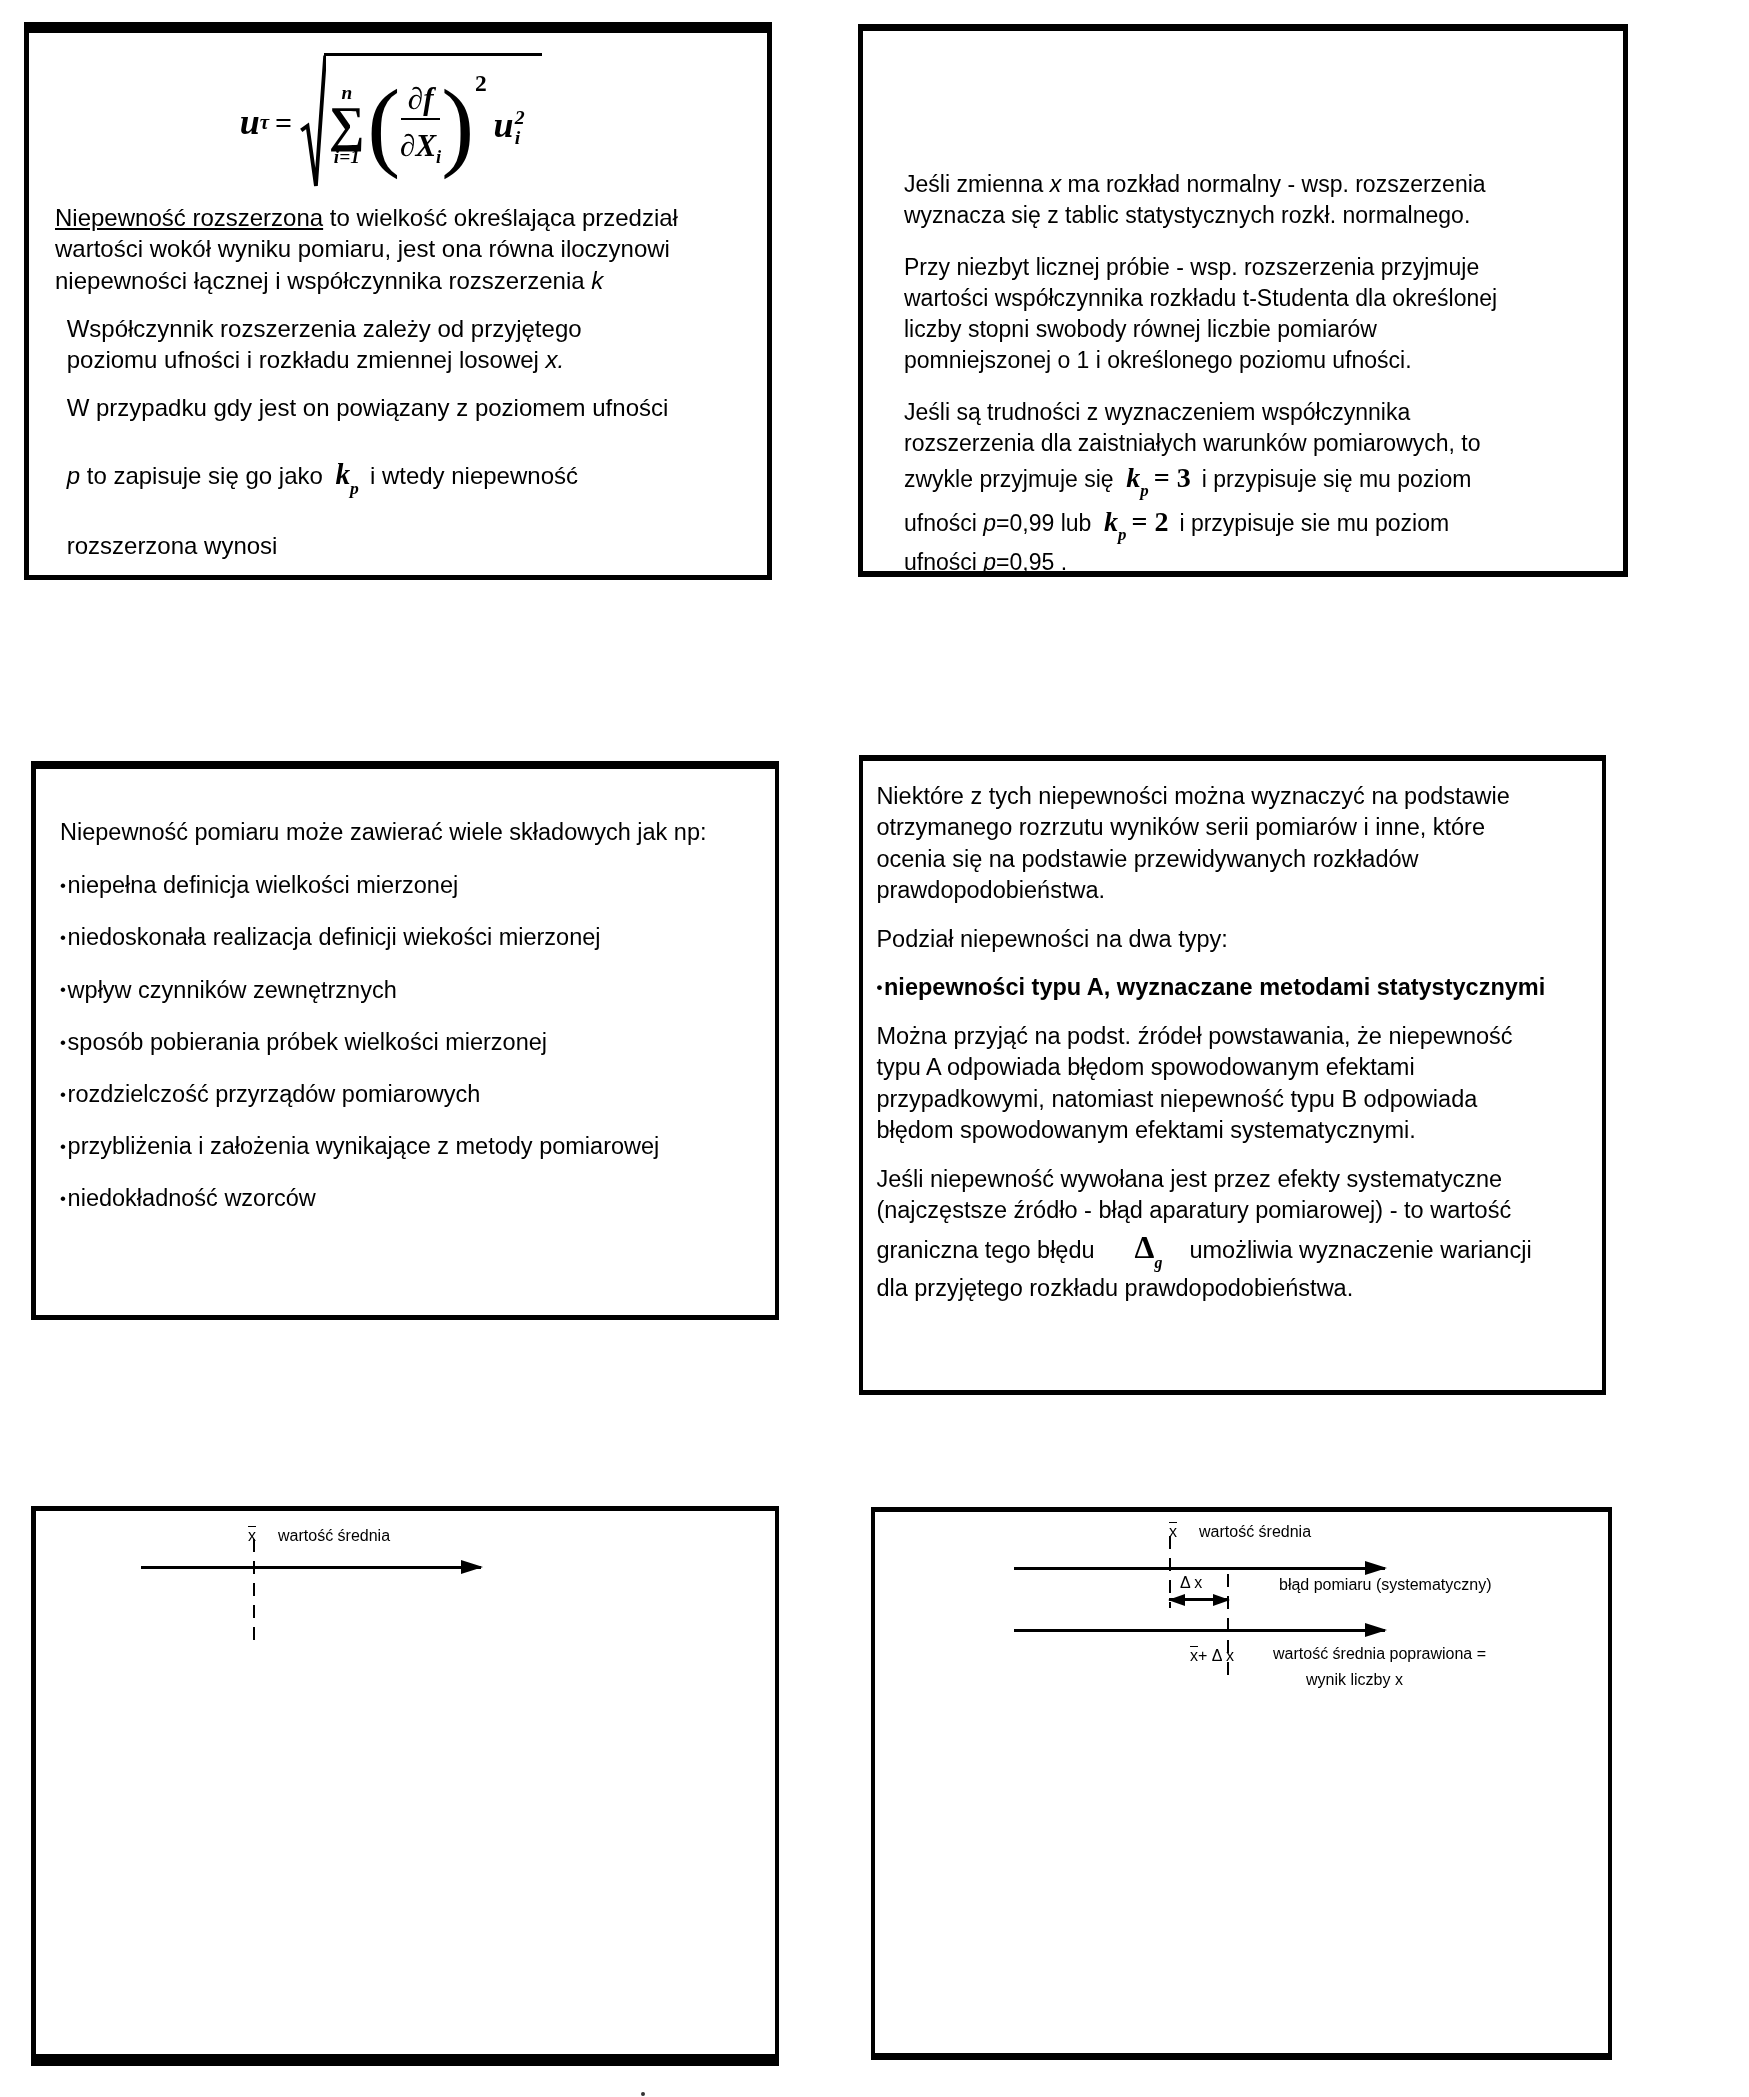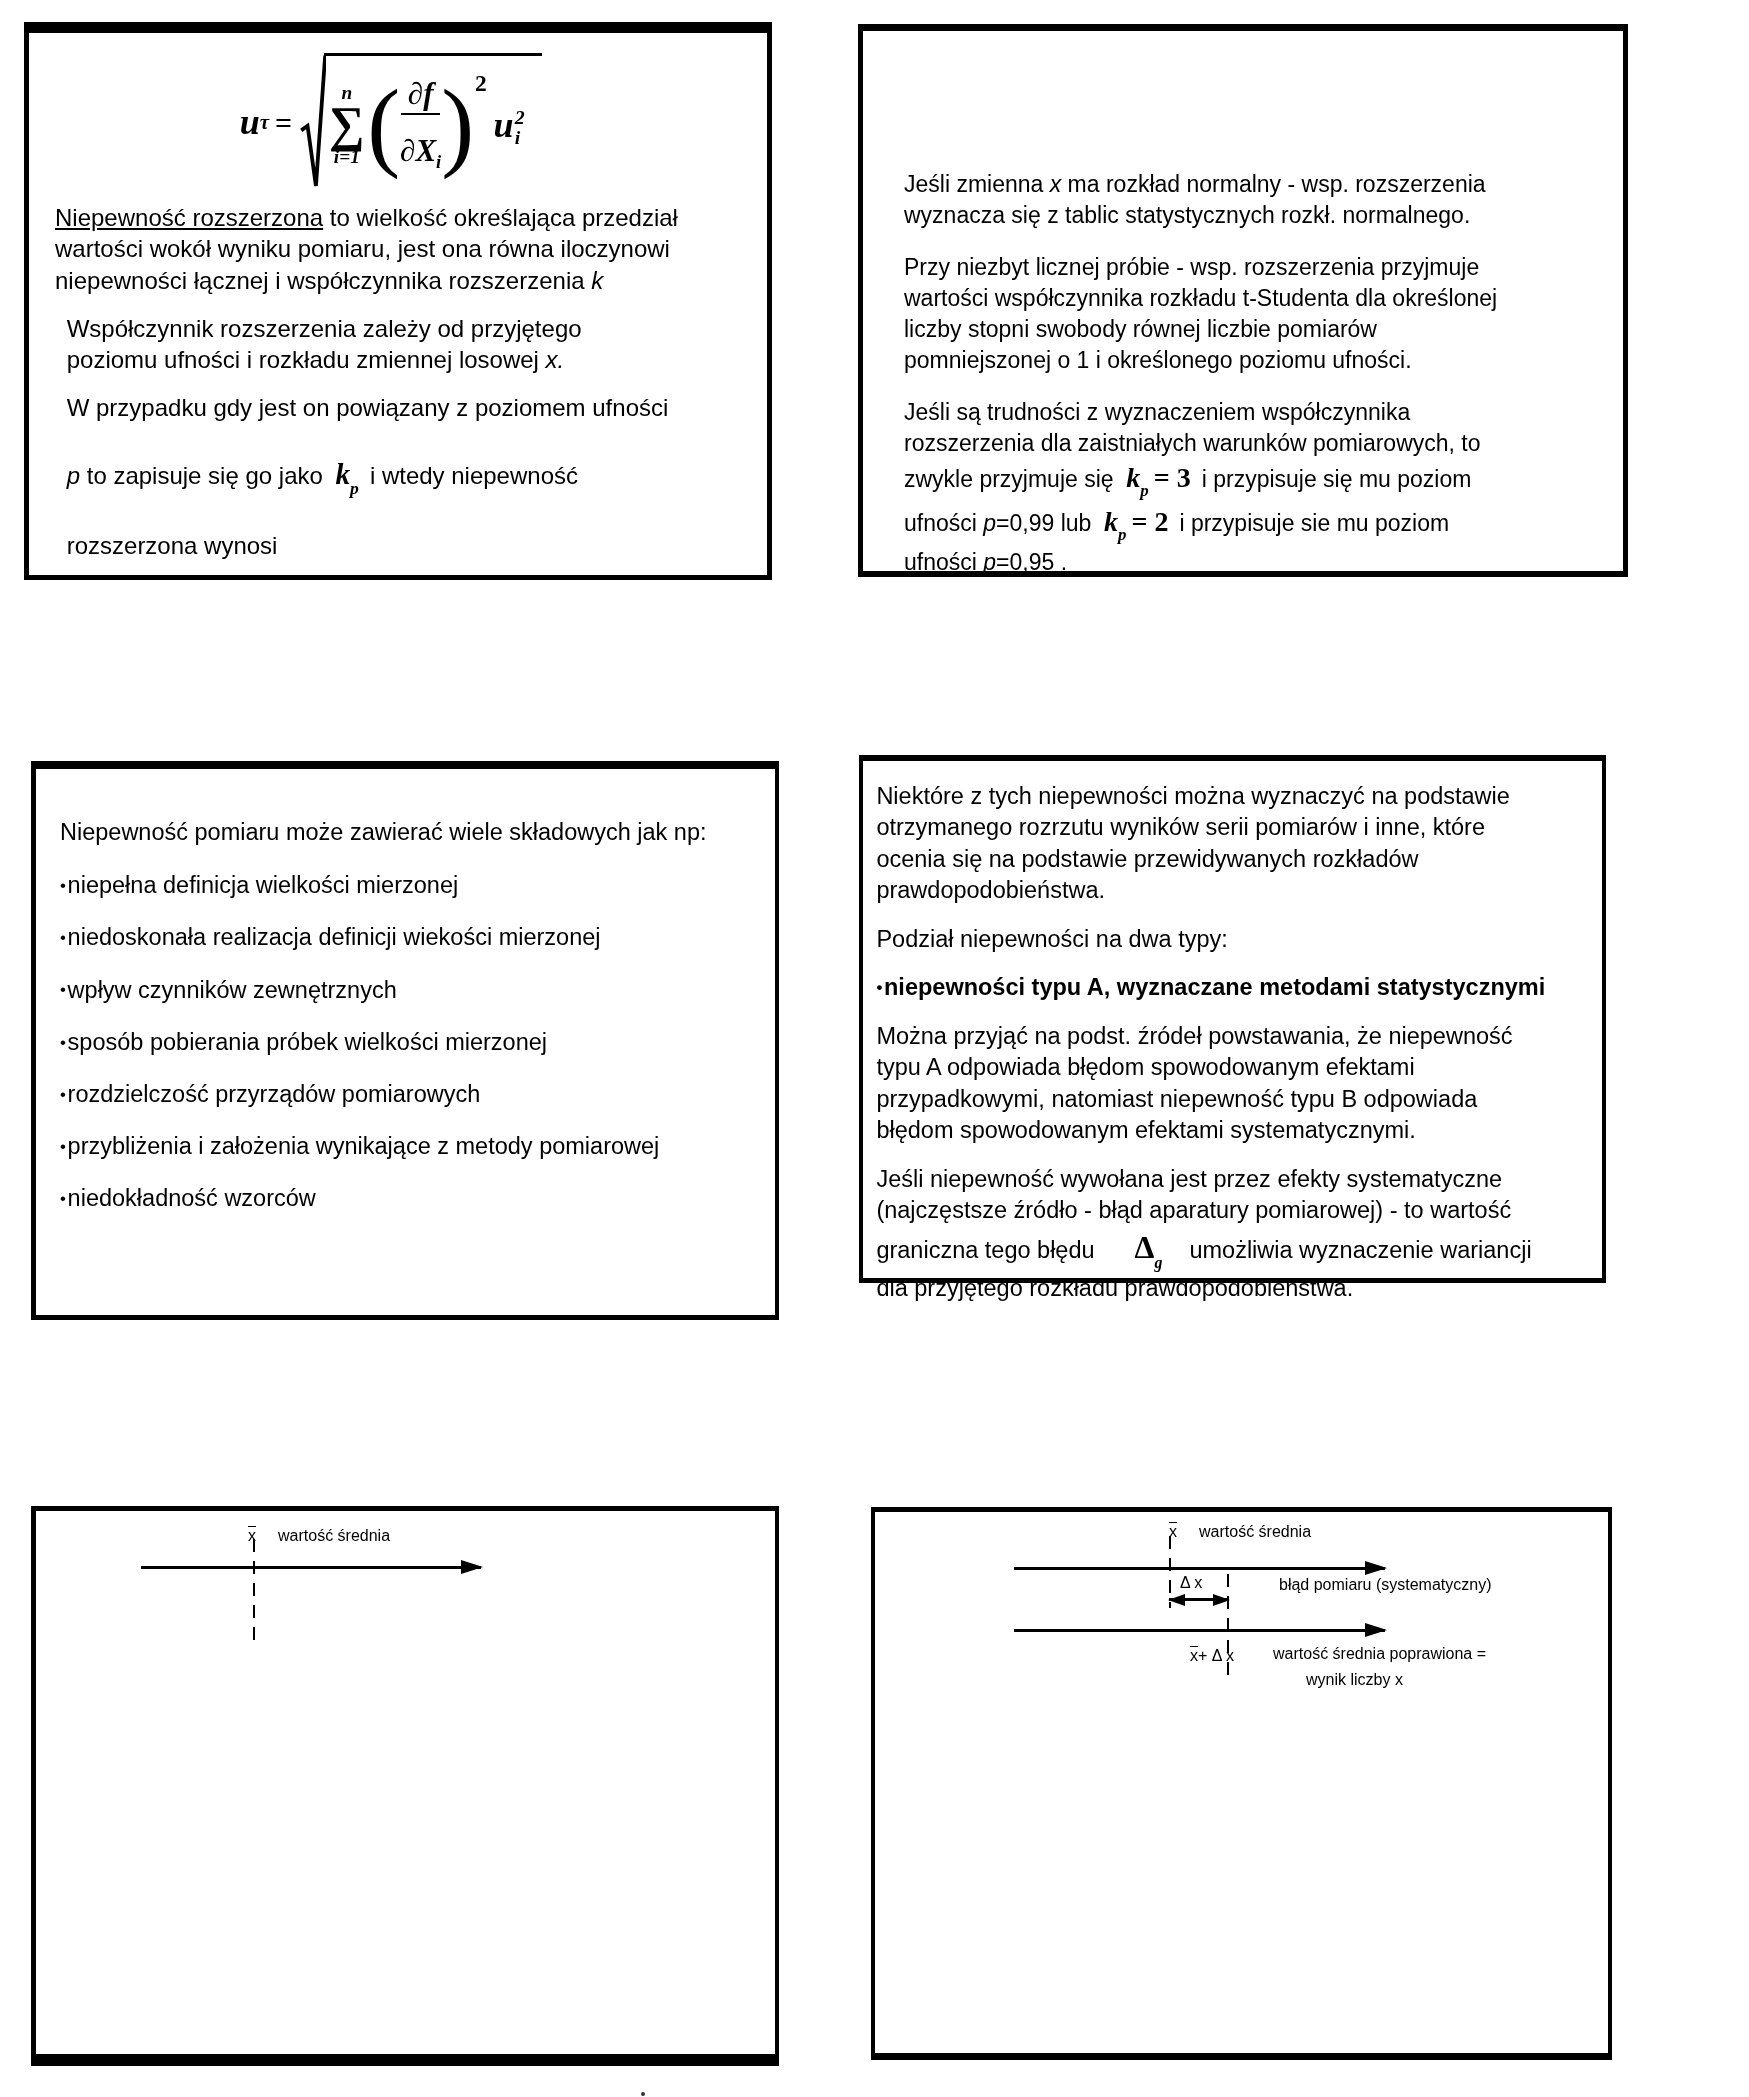--- a/index.html
+++ b/index.html
@@ -4,21 +4,21 @@
 <style>
   html,body { margin:0; padding:0; background:#ffffff; }
   .page {
     position:relative; width:1749px; height:2327px; background:#ffffff;
     color:#000; font-family:"Liberation Sans", sans-serif; overflow:hidden;
   }
   .slide { position:absolute; background:#fff; border:4.2px solid #000; box-sizing:border-box; }
   .s1 { left:24px;  top:22px;   width:748px; height:558px; border-width:11px 5px 5.9px 5.5px; }
   .s2 { left:858px; top:24px;  width:770px; height:553px; border-width:7.6px 5px 6.7px 5px; }
   .s3 { left:31px;  top:761px; width:748px; height:559px; border-width:8.4px 4.6px 5.5px 5px; }
-  .s4 { left:859px; top:755px; width:747px; height:528px; border-width:6.7px 4.2px 5.9px 4.2px; }
+  .s4 { left:859px; top:755px; width:747px; height:640px; border-width:6.7px 4.2px 5.9px 4.2px; }
   .s5 { left:31px;  top:1506px; width:748px; height:560px; border-width:5px 4.2px 12.6px 5px; }
   .s6 { left:871px; top:1507px; width:741px; height:553px; border-width:5.9px 4.2px 7.6px 4.2px; }
 
   
   .body-text { white-space:pre-line; margin:0; }
   .it { font-style:italic; }
   .und { text-decoration:underline; }
 
   .s1-inner { padding:7.6px 23px 0 26px; font-size:24px; line-height:1.3; }
   .s1 .p1 { margin:11px 0 0 0; }
@@ -49,21 +49,21 @@
   .rad-svg { width:26px; height:138px; }
   .radicand { border-top:3.8px solid #000; min-height:138px; box-sizing:border-box;
               display:flex; align-items:center; padding:2.5px 17.6px 0 2.5px; margin-left:-1.7px; }
   .sum { display:inline-flex; flex-direction:column; align-items:center; line-height:1; margin:0 2.5px; }
   .sum .lt { font-size:19.3px; }
   .sum .sg { font-size:50px; font-style:normal; line-height:0.9; }
   .sum .lb { font-size:19.3px; }
   .bigp { font-size:99px; font-weight:normal; font-style:normal; line-height:0.72; }
   .frac { display:inline-flex; flex-direction:column; align-items:center; font-size:31px; line-height:1.1; }
   .frac .num { padding:0 6.7px 1.7px 6.7px; border-bottom:2.9px solid #000; }
-  .frac .den { padding-top:19px; }
+  .frac .den { padding-top:9px; }
   .dsub-i { font-size:18.5px; vertical-align:-0.4em; }
   .pexp { font-size:23.5px; font-style:normal; align-self:flex-start; margin:9.2px 2.5px 0 0.8px; }
   .u2 { display:inline-flex; align-items:center; font-size:36px; margin-left:4.2px; }
   .vstack { display:inline-flex; flex-direction:column; justify-content:space-between;
             height:1.7em; font-size:0.55em; line-height:1; margin-left:1.3px; }
 
   .f23 { font-size:37px; text-align:center; margin-top:17.6px; }
   .f23 .ssub { font-size:0.58em; vertical-align:-0.45em; }
   .f23 .py { font-style:normal; font-size:1.08em; }
   .f23 .feq { font-style:normal; margin:0 5.9px; }

